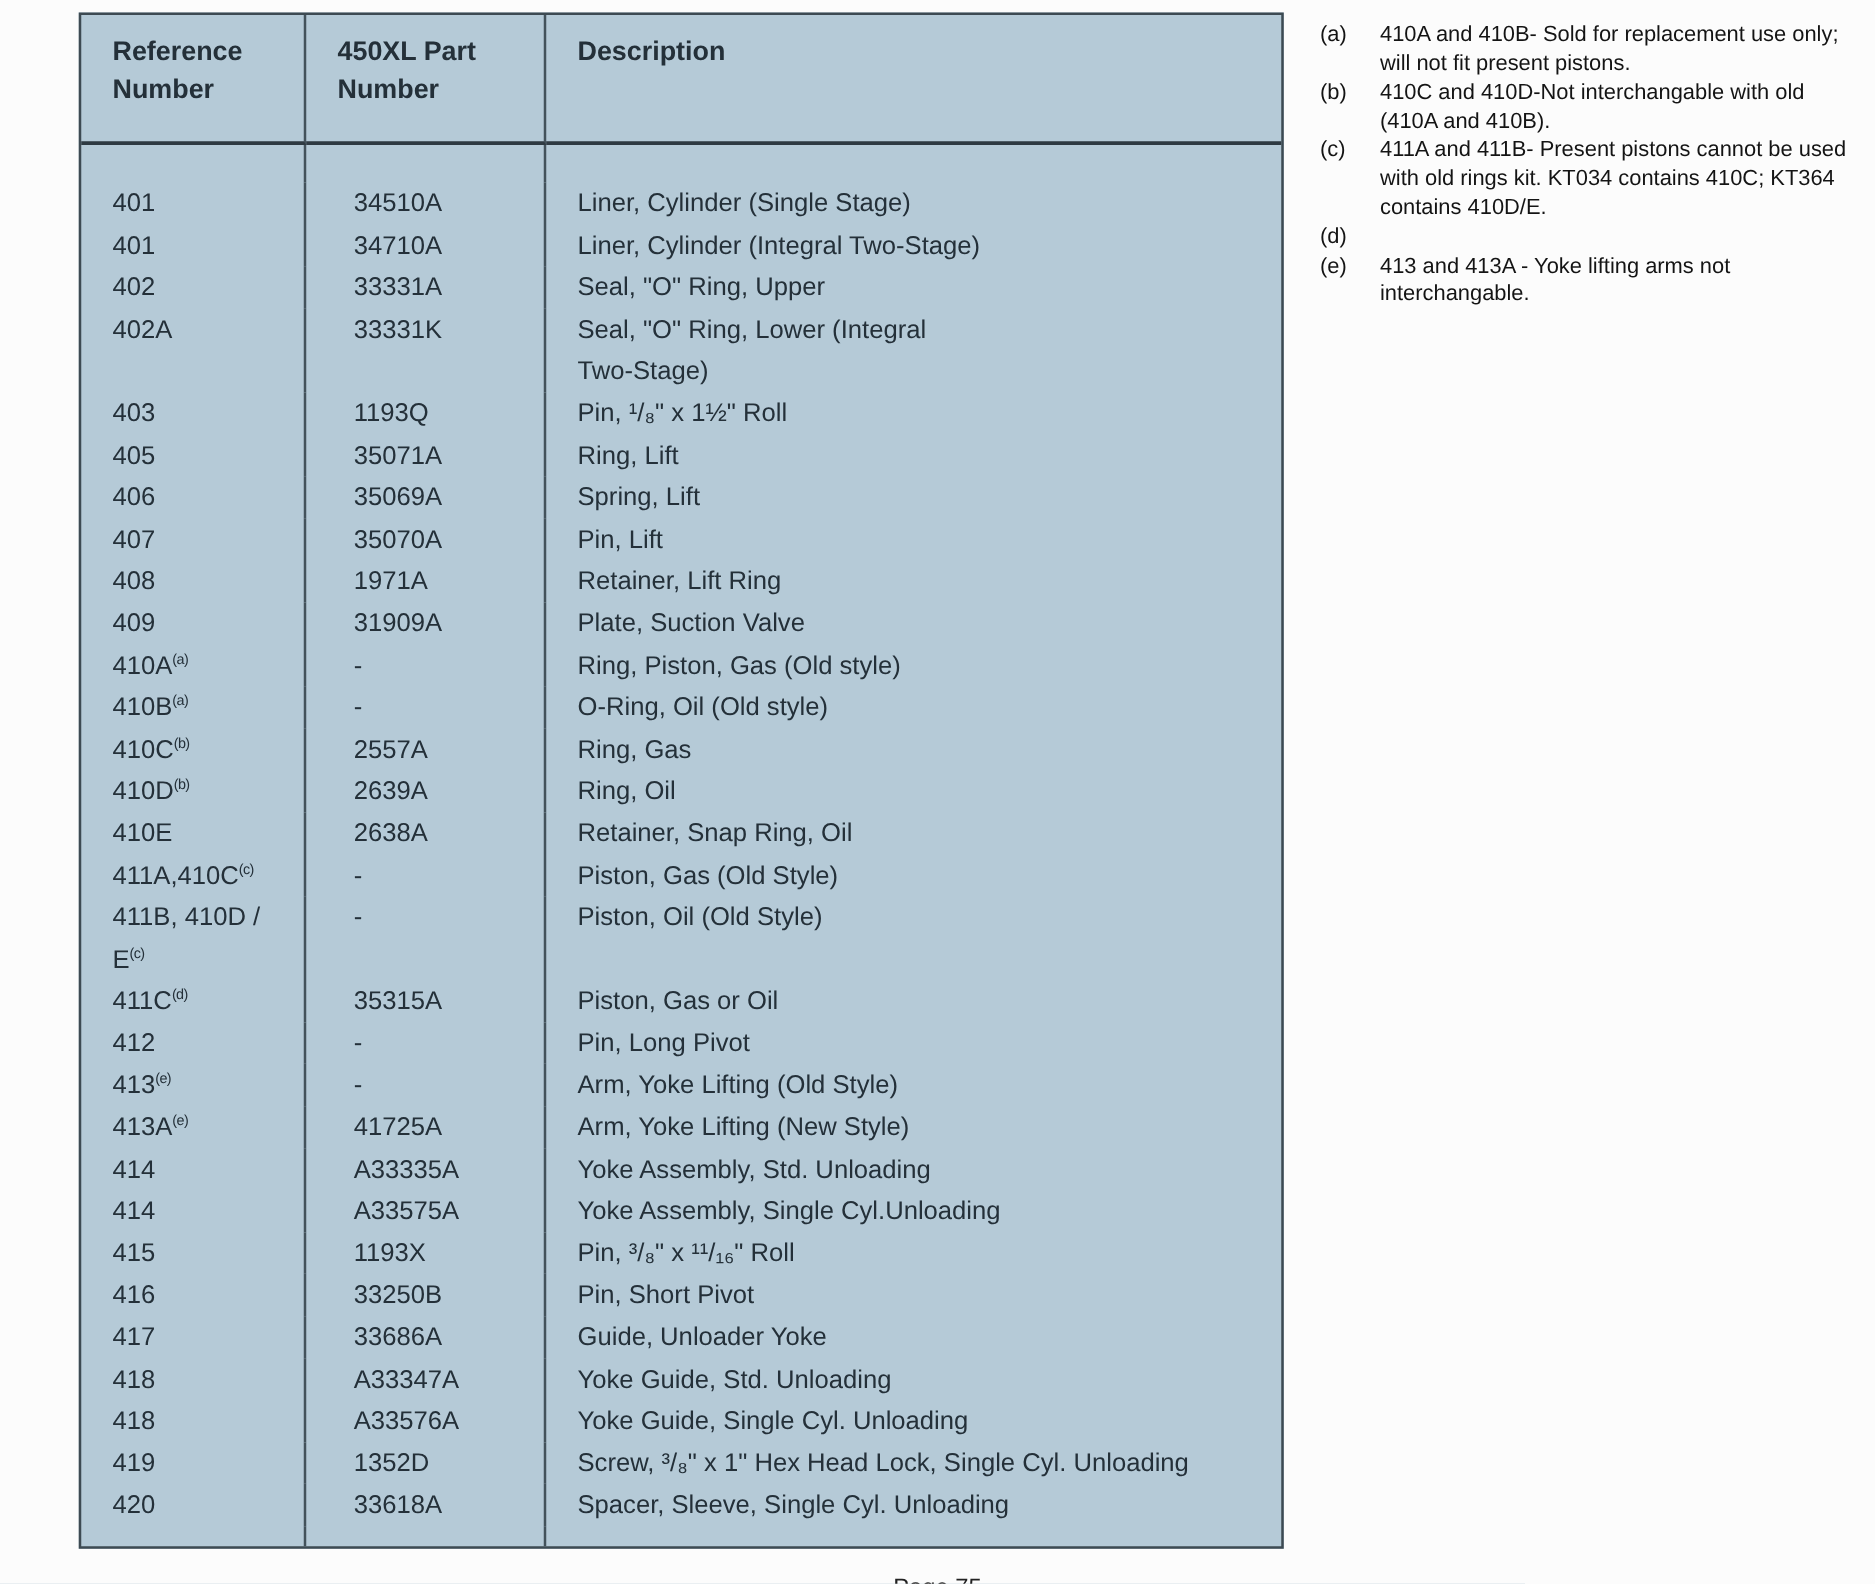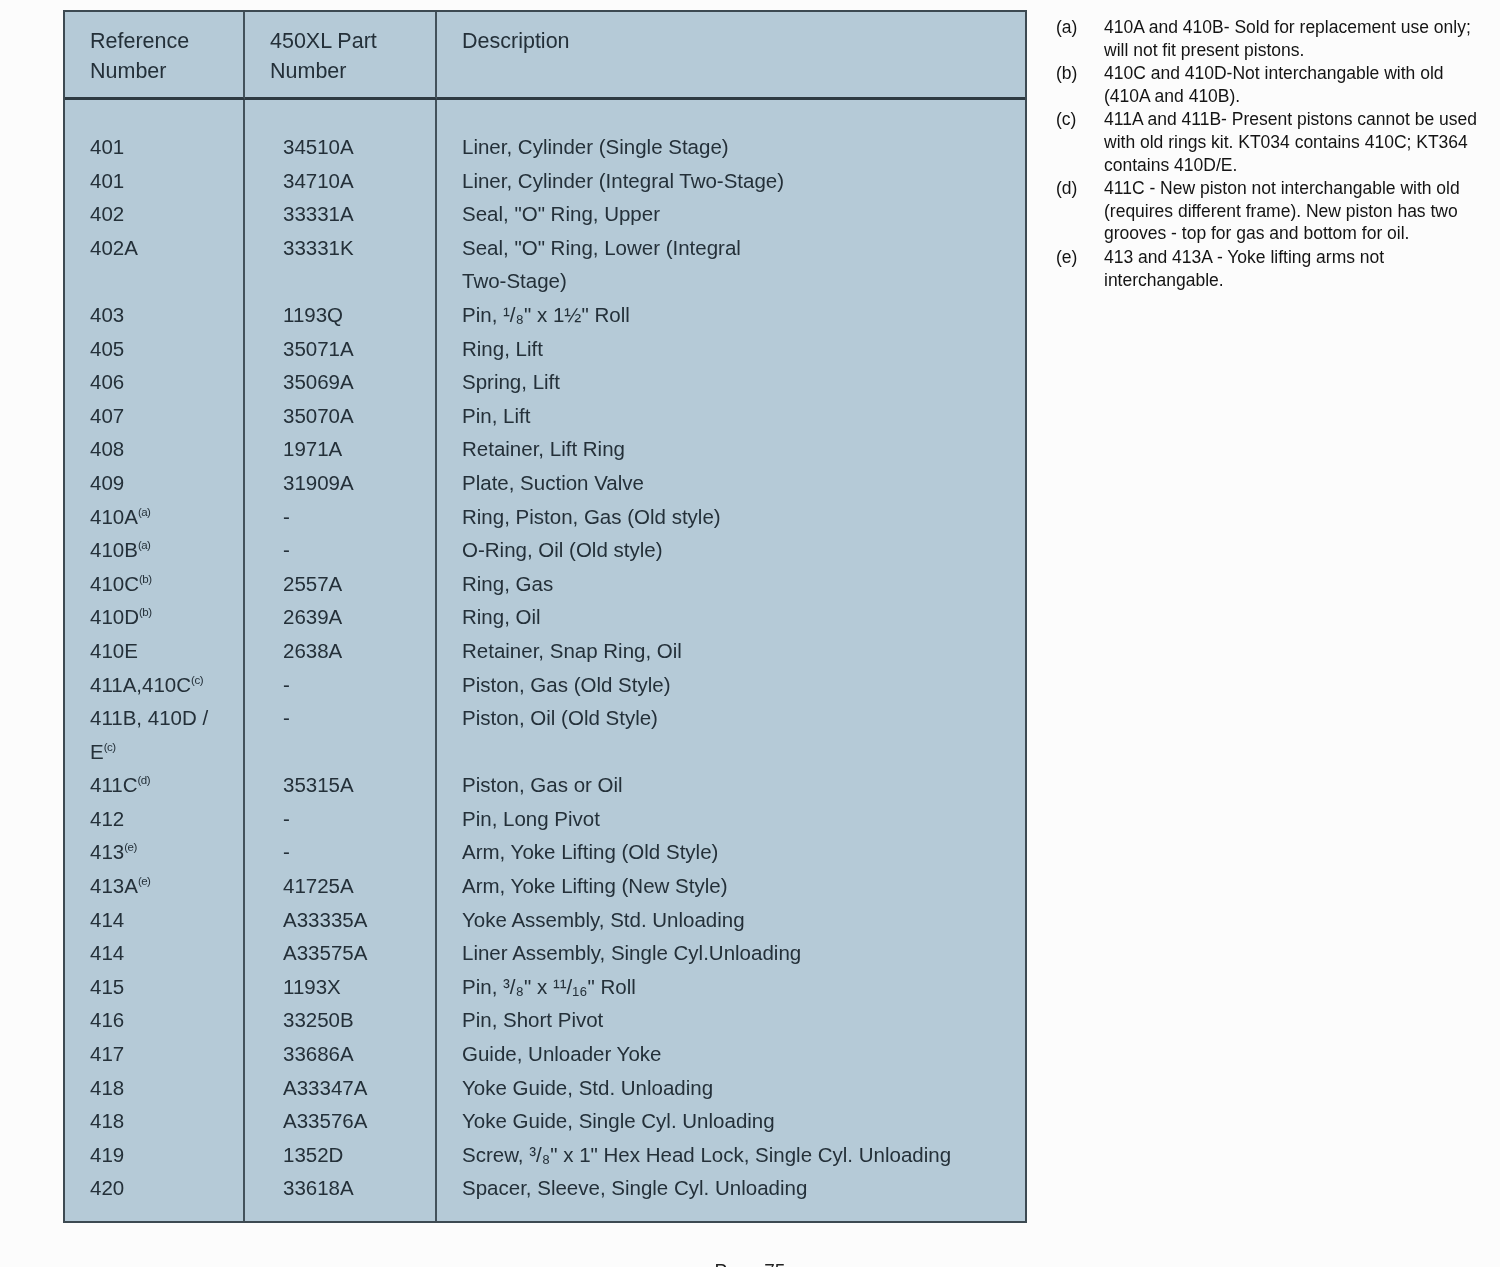--- a/index.html
+++ b/index.html
@@ -27,25 +27,25 @@
     grid-template-columns: 180px 192px 1fr;
   }
   .td, .th {
     box-sizing: border-box;
     white-space: pre-line;
   }
   .td:nth-child(1), .th:nth-child(1),
   .td:nth-child(2), .th:nth-child(2) { border-right: 2px solid #43525b; }
 
   .th {
-    font-weight: normal;
+    font-weight: bold;
     font-size: 21.5px;
     line-height: 30px;
     padding: 14px 6px 12px 25px;
-    height: 88px;
+    height: 104px;
     border-bottom: 3px solid #2e3a42;
   }
   .th:nth-child(2) { }
 
   .td {
     font-size: 20.5px;
     line-height: 33.6px;
     padding: 0 6px 0 25px;
   }
   .td.part { padding-left: 38px; }
@@ -236,21 +236,21 @@
 
         <div class="tr">
           <div class="td ref"><span>414</span><sup class="fn-marker"></sup></div>
           <div class="td part">A33335A</div>
           <div class="td desc">Yoke Assembly, Std. Unloading</div>
         </div>
 
         <div class="tr">
           <div class="td ref"><span>414</span><sup class="fn-marker"></sup></div>
           <div class="td part">A33575A</div>
-          <div class="td desc">Liner Assembly, Single Cyl.Unloading</div>
+          <div class="td desc">Yoke Assembly, Single Cyl.Unloading</div>
         </div>
 
         <div class="tr">
           <div class="td ref"><span>415</span><sup class="fn-marker"></sup></div>
           <div class="td part">1193X</div>
           <div class="td desc">Pin, ³/₈" x ¹¹/₁₆" Roll</div>
         </div>
 
         <div class="tr">
           <div class="td ref"><span>416</span><sup class="fn-marker"></sup></div>
@@ -307,21 +307,20 @@
         <span class="fn-text">410C and 410D-Not interchangable with old (410A and 410B).</span>
       </div>
 
       <div class="footnote">
         <span class="fn-label">(c)</span>
         <span class="fn-text">411A and 411B- Present pistons cannot be used with old rings kit. KT034 contains 410C; KT364 contains 410D/E.</span>
       </div>
 
       <div class="footnote">
         <span class="fn-label">(d)</span>
-        <span class="fn-text">411C - New piston not interchangable with old (requires different frame). New piston has two grooves - top for gas and bottom for oil.</span>
       </div>
 
       <div class="footnote">
         <span class="fn-label">(e)</span>
         <span class="fn-text">413 and 413A - Yoke lifting arms not interchangable.</span>
       </div>
     </div>
 
   <div class="page-label">Page 75</div>
 

